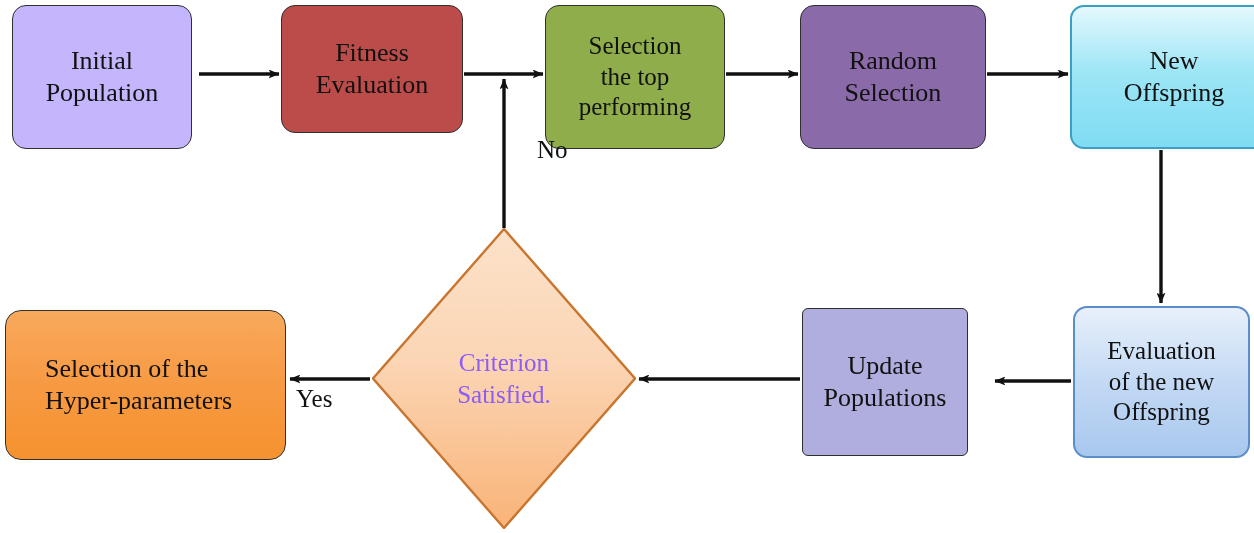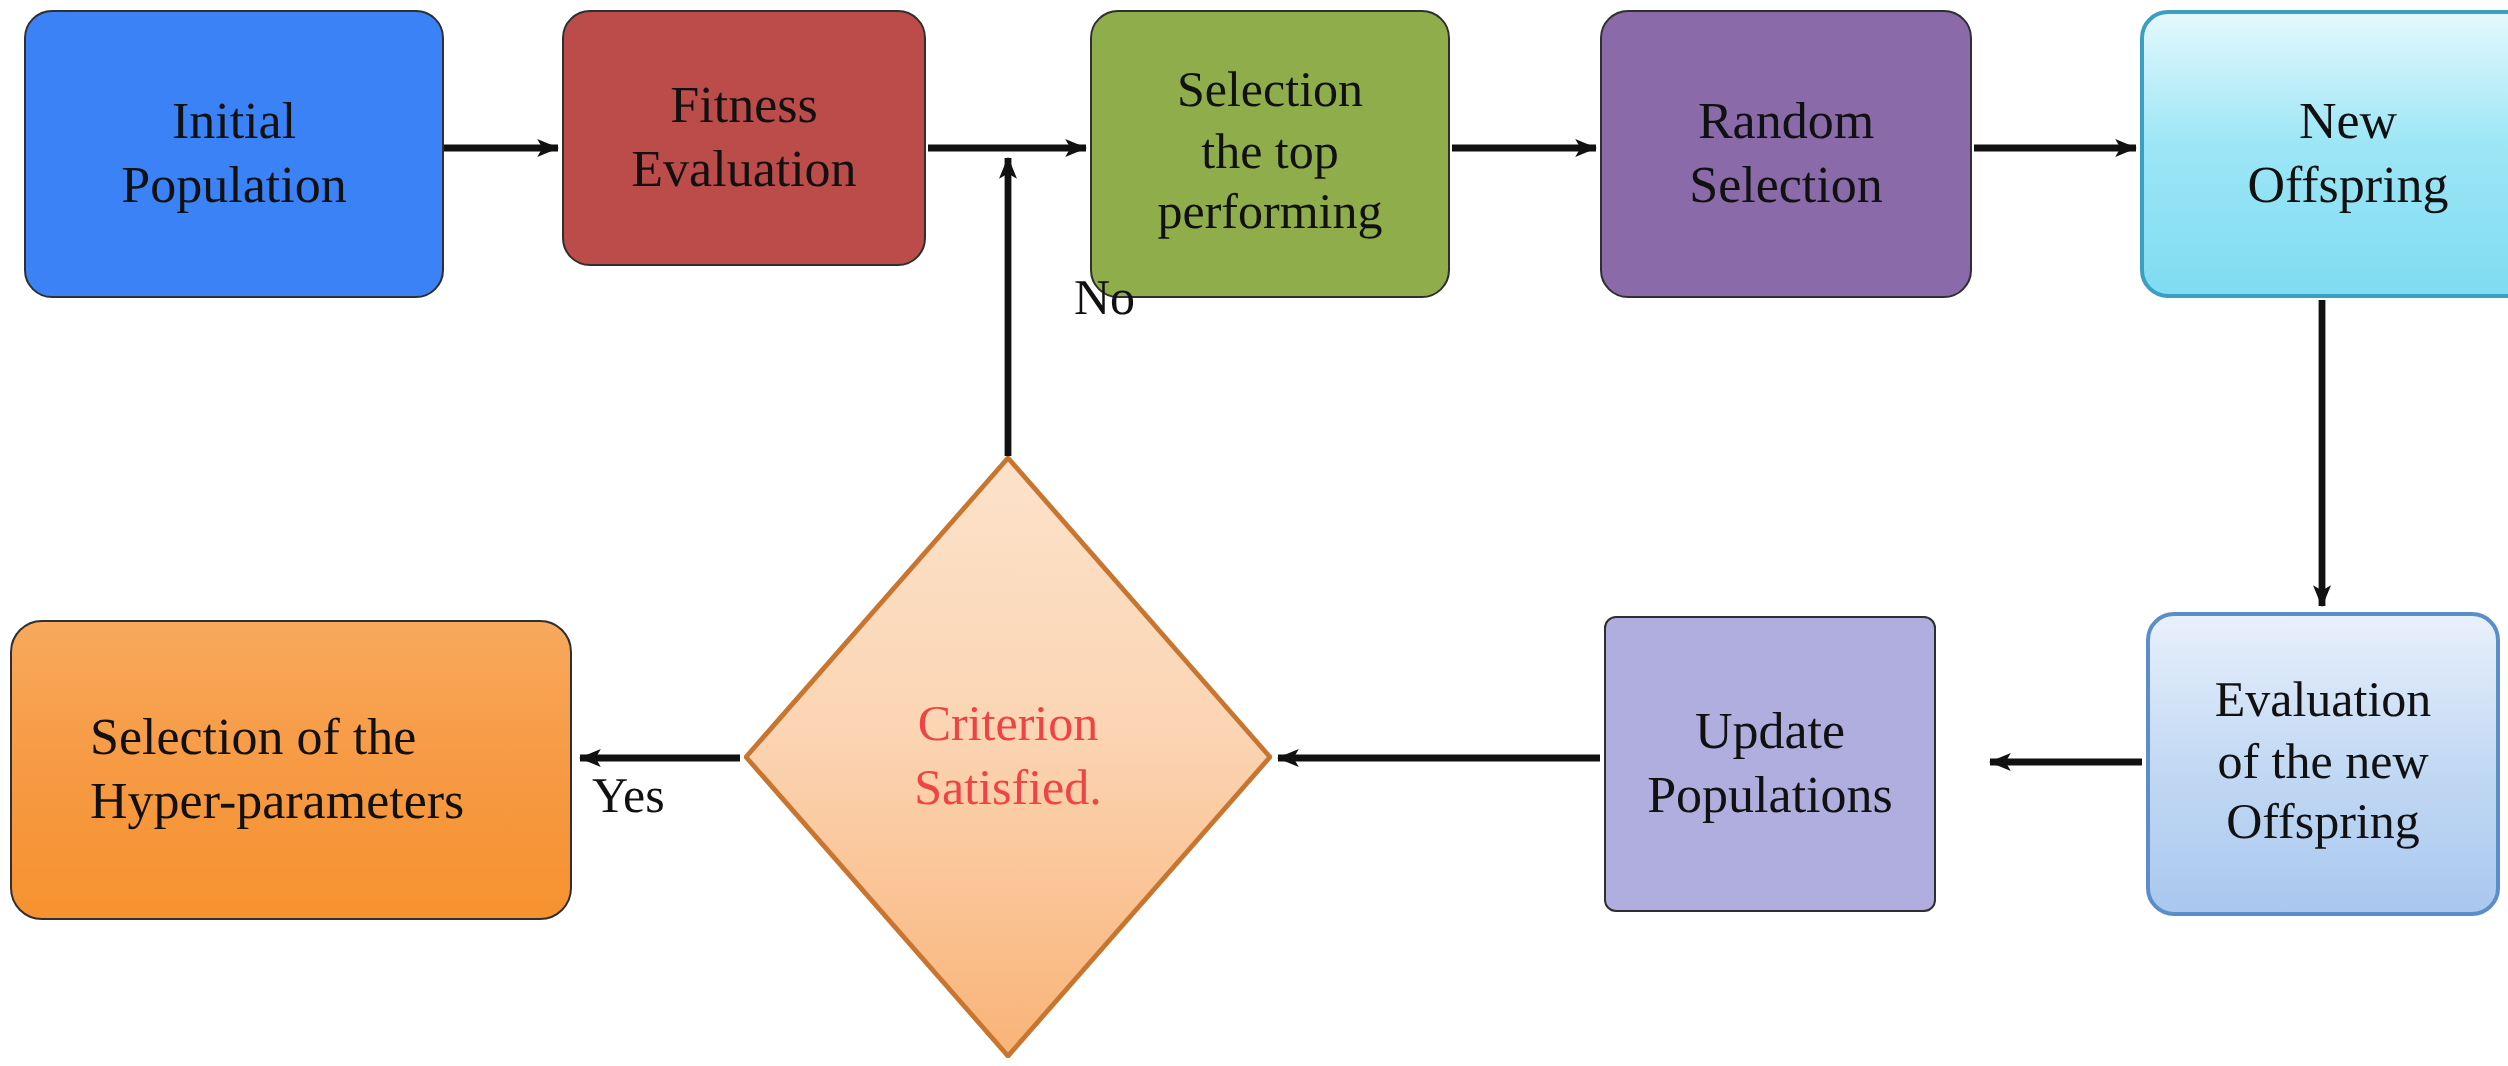--- a/index.html
+++ b/index.html
@@ -28,22 +28,22 @@
   }
   .node-label {
     display: block;
     width: 100%;
     padding: 0 6px;
     box-sizing: border-box;
   }
 
   
   .n-initial-population {
-    left: 12px; top: 5px; width: 210px; height: 144px;
-    background: #3b82f6;
+    left: 12px; top: 5px; width: 180px; height: 144px;
+    background: #c4b5fd;
     border: 1.6px solid #2f2f2f;
     border-radius: 14px;
     font-size: 26px;
   }
   .n-fitness-evaluation {
     left: 281px; top: 5px; width: 182px; height: 128px;
     background: #bb4c4a;
     border: 1.6px solid #2f2f2f;
     border-radius: 14px;
     font-size: 26px;
@@ -116,21 +116,21 @@
     inset: 0;
   }
   .decision-text {
     position: absolute;
     left: 0; top: 0; width: 100%; height: 100%;
     display: flex;
     align-items: center;
     justify-content: center;
     text-align: center;
     font-size: 25px;
-    color: #ef4444;
+    color: #8b5cf6;
     line-height: 1.25;
     white-space: pre-line;
   }
 
   
   .edge-label {
     position: absolute;
     font-size: 25px;
     color: #111111;
   }

